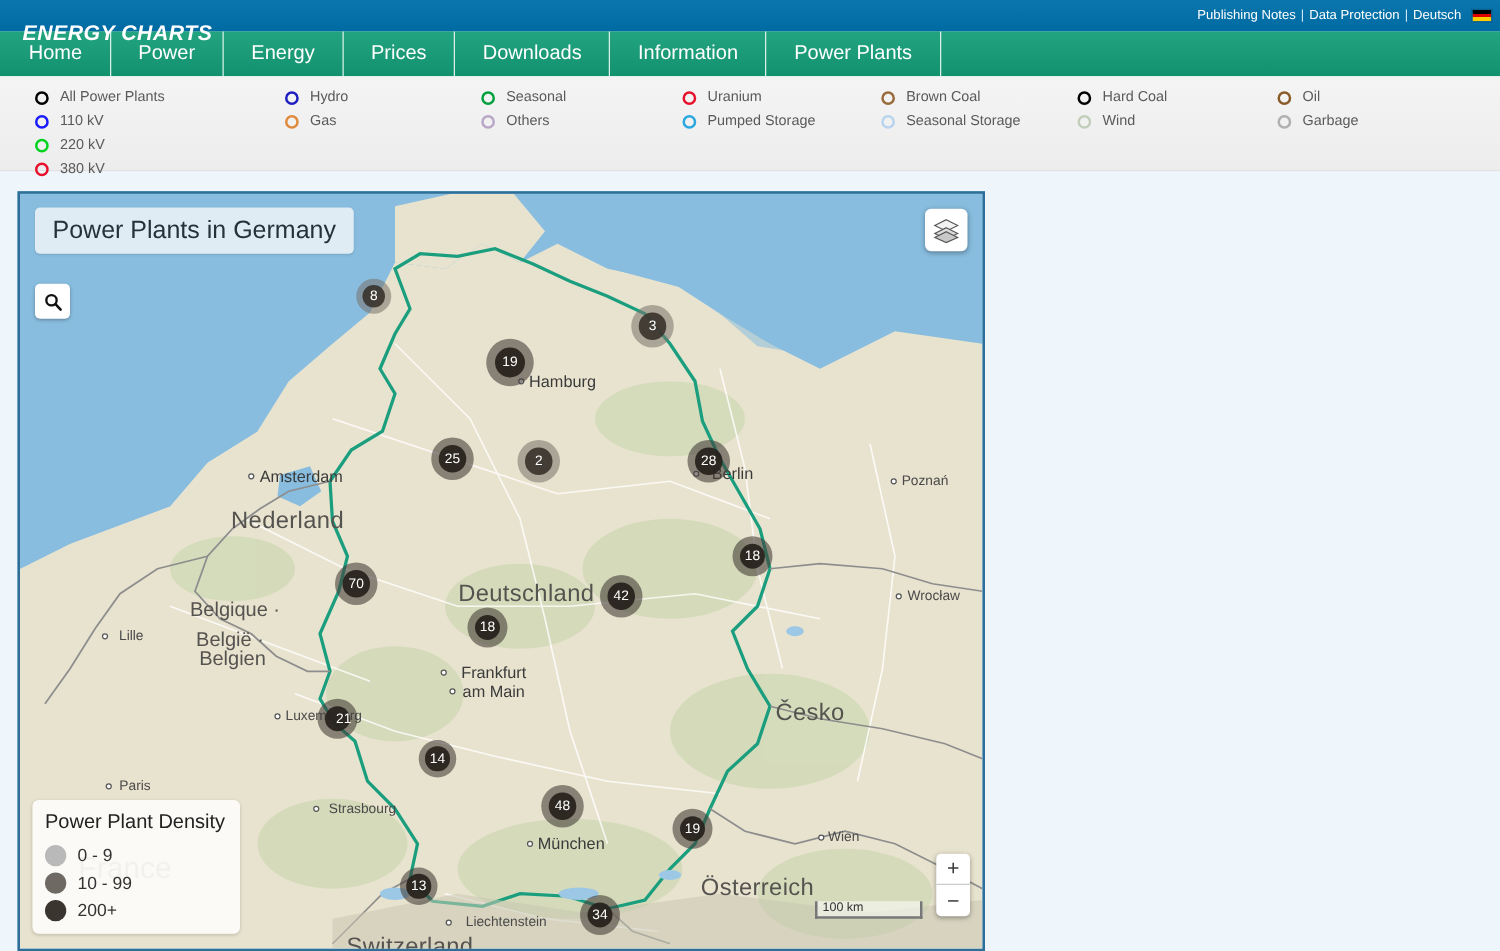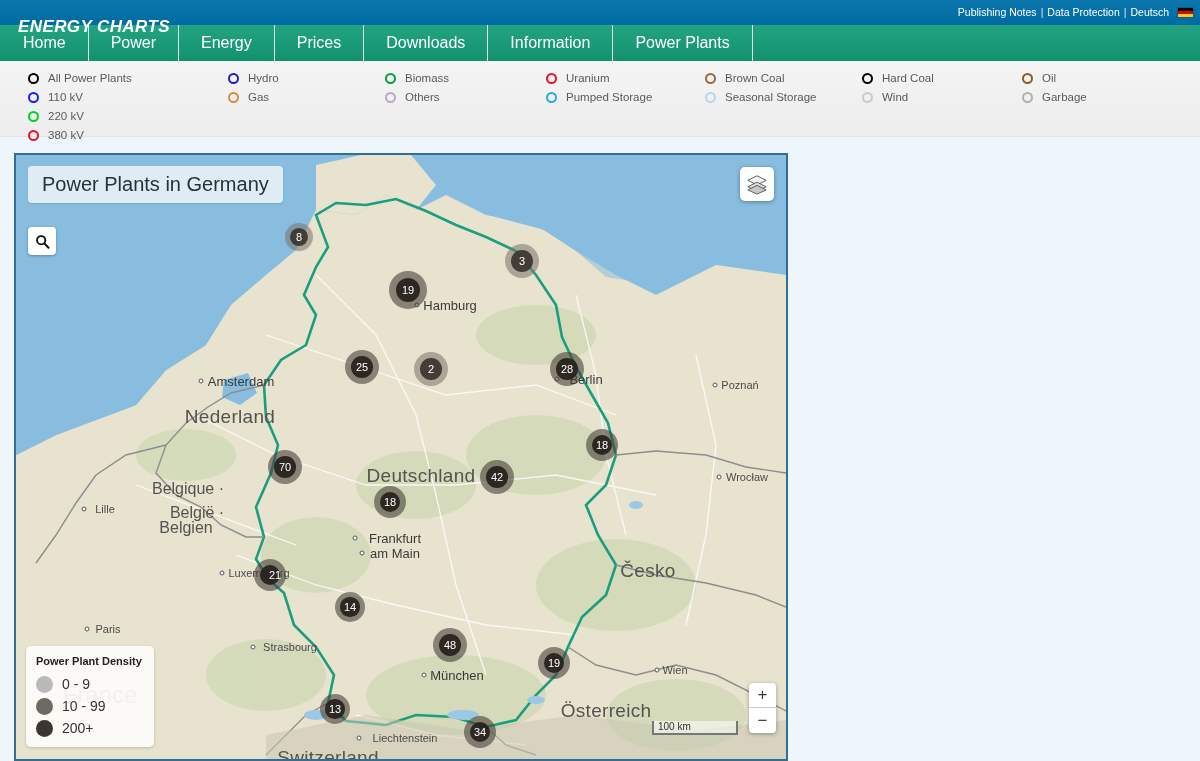--- a/index.html
+++ b/index.html
@@ -202,22 +202,22 @@
     position: absolute;
     left: 10px; bottom: 12px;
     background: rgba(255,255,255,0.82);
     border-radius: 5px;
     padding: 9px 12px 8px 10px;
     z-index: 40;
     box-shadow: 0 1px 3px rgba(0,0,0,.18);
   }
   .density h4 {
     margin: 0 0 6px 0;
-    font-size: 11px;
-    font-weight: bold;
+    font-size: 16px;
+    font-weight: normal;
     color: #222;
   }
   .drow {
     display: flex; align-items: center;
     height: 22px;
     font-size: 14px;
     color: #333;
   }
   .dswatch {
     width: 17px; height: 17px; border-radius: 50%;
@@ -352,21 +352,21 @@
           <span class="opt-label">Hydro</span>
         </div>
         <div class="opt">
           <span class="radio" style="border-color: rgb(224, 138, 60);"></span>
           <span class="opt-label">Gas</span>
         </div>
       </div>
       <div class="legend-col" style="left: 385px;">
         <div class="opt">
           <span class="radio" style="border-color: rgb(0, 160, 60);"></span>
-          <span class="opt-label">Biomass</span>
+          <span class="opt-label">Seasonal</span>
         </div>
         <div class="opt">
           <span class="radio" style="border-color: rgb(185, 167, 199);"></span>
           <span class="opt-label">Others</span>
         </div>
       </div>
       <div class="legend-col" style="left: 546px;">
         <div class="opt">
           <span class="radio" style="border-color: rgb(232, 17, 45);"></span>
           <span class="opt-label">Uranium</span>
@@ -493,21 +493,21 @@
         <div class="citydot" style="left: 541.2px; top: 224px;"></div>
         <div class="mlabel city" style="left: 225px; top: 226px;">Amsterdam</div>
         <div class="citydot" style="left: 184.8px; top: 226px;"></div>
         <div class="mlabel country" style="left: 214px; top: 262px;">Nederland</div>
         <div class="mlabel city-sm" style="left: 724px; top: 230px;">Poznań</div>
         <div class="citydot" style="left: 699.4px; top: 230px;"></div>
         <div class="mlabel country" style="left: 405px; top: 321px;">Deutschland</div>
         <div class="mlabel city-sm" style="left: 731px; top: 322px;">Wrocław</div>
         <div class="citydot" style="left: 703.3px; top: 322px;"></div>
         <div class="mlabel country-sm" style="left: 172px; top: 334px;">Belgique ·</div>
-        <div class="mlabel country-sm" style="left: 181px; top: 358px;">België ·</div>
+        <div class="mlabel country-sm" style="left: 168px; top: 358px;">België ·</div>
         <div class="mlabel country-sm" style="left: 170px; top: 373px;">Belgien</div>
         <div class="mlabel city-sm" style="left: 89px; top: 354px;">Lille</div>
         <div class="citydot" style="left: 67.5px; top: 354px;"></div>
         <div class="mlabel city-sm" style="left: 243px; top: 418px;">Luxembourg</div>
         <div class="citydot" style="left: 206px; top: 418px;"></div>
         <div class="mlabel city" style="left: 379px; top: 383px;">Frankfurt</div>
         <div class="citydot" style="left: 338.8px; top: 383px;"></div>
         <div class="mlabel city" style="left: 379px; top: 398px;">am Main</div>
         <div class="citydot" style="left: 346.4px; top: 398px;"></div>
         <div class="mlabel country" style="left: 632px; top: 416px;">Česko</div>

